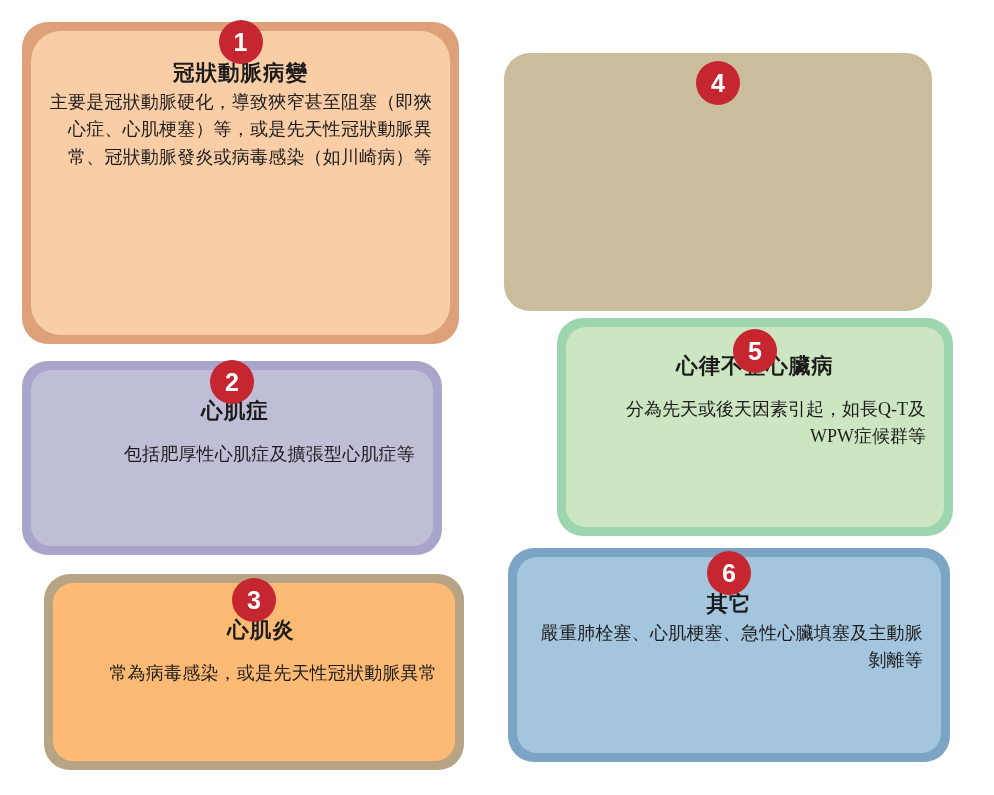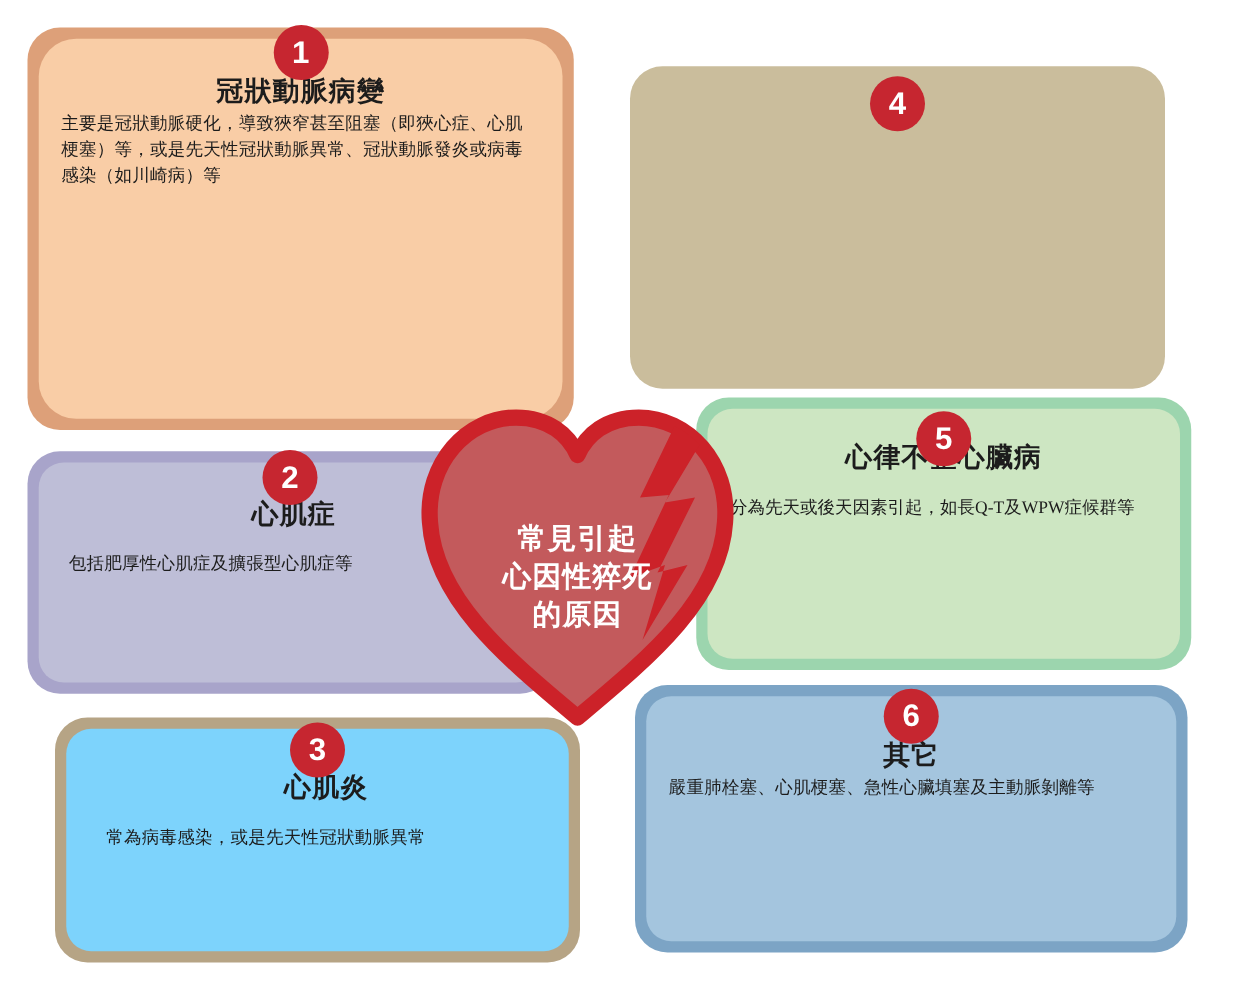--- a/index.html
+++ b/index.html
@@ -39,24 +39,24 @@
     font-weight:bold;
     font-size:21.5px;
     color:#1c1c1c;
     letter-spacing:1px;
     line-height:1.25;
     margin:0 0 2px 0;
     text-align:center;
     white-space:nowrap;
   }
   .card-body{
-    font-size:14px;
+    font-size:18px;
     color:#1c1c1c;
     line-height:1.52;
-    text-align:left;
+    text-align:right;
     letter-spacing:0.2px;
     width:100%;
     margin:0;
   }
   .card-body.tight{letter-spacing:0px;}
 
   
   .badge{
     position:absolute;
     width:44px;height:44px;
@@ -140,21 +140,21 @@
   <div class="card" id="card-2" style="background: rgb(168, 164, 202);">
     <div class="badge" style="background: rgb(198, 38, 48); color: rgb(255, 255, 255);">2</div>
     <div class="card-inner" style="background: rgb(190, 190, 215);">
       <div class="card-title">心肌症</div>
       <div class="card-body">包括肥厚性心肌症及擴張型心肌症等</div>
     </div>
   </div>
 
   <div class="card" id="card-3" style="background: rgb(182, 164, 133);">
     <div class="badge" style="background: rgb(198, 38, 48); color: rgb(255, 255, 255);">3</div>
-    <div class="card-inner" style="background: #7dd3fc; padding-left: 32px;">
+    <div class="card-inner" style="background: #fdba74; padding-left: 32px;">
       <div class="card-title">心肌炎</div>
       <div class="card-body">常為病毒感染，或是先天性冠狀動脈異常</div>
     </div>
   </div>
 
   <div class="card" id="card-4" style="background: rgb(202, 189, 156);">
     <div class="badge" style="background: rgb(198, 38, 48); color: rgb(255, 255, 255);">4</div>
   </div>
 
   <div class="card" id="card-5" style="background: rgb(156, 213, 174);">
@@ -166,35 +166,14 @@
   </div>
 
   <div class="card" id="card-6" style="background: rgb(124, 164, 197);">
     <div class="badge" style="background: rgb(198, 38, 48); color: rgb(255, 255, 255);">6</div>
     <div class="card-inner" style="background: rgb(164, 197, 222);">
       <div class="card-title">其它</div>
       <div class="card-body">嚴重肺栓塞、心肌梗塞、急性心臟填塞及主動脈剝離等</div>
     </div>
   </div>
 
-  <div id="heart-wrap">
-    <svg viewBox="0 0 252 272" xmlns="http://www.w3.org/2000/svg" aria-hidden="true">
-      <defs>
-        <clipPath id="heartClip">
-          <path d="M126 262 C 70 215, 12 168, 8 106 C 4 58, 38 22, 77 22 C 103 22, 119 36, 126 52 C 133 36, 149 22, 175 22 C 214 22, 248 58, 244 106 C 240 168, 182 215, 126 262 Z"></path>
-        </clipPath>
-      </defs>
-
-      <path id="heart-body" d="M126 262 C 70 215, 12 168, 8 106 C 4 58, 38 22, 77 22 C 103 22, 119 36, 126 52 C 133 36, 149 22, 175 22 C 214 22, 248 58, 244 106 C 240 168, 182 215, 126 262 Z" fill="#c35a5c" stroke="#cc2229" stroke-width="13" stroke-linejoin="round"></path>
-
-      <g clip-path="url(#heartClip)">
-        <path d="M206 24 L176 86 L199 84 L168 150 L196 140 L178 200 L214 140 L190 146 L220 86 L196 90 L232 30 Z" fill="#cc2229"></path>
-        <path d="M236 18 L252 30 L252 0 Z" fill="#cc2229"></path>
-      </g>
-    </svg>
-    <div id="heart-text">
-      <div style="color: rgb(255, 255, 255);">常見引起</div>
-      <div style="color: rgb(255, 255, 255);">心因性猝死</div>
-      <div style="color: rgb(255, 255, 255);">的原因</div>
-    </div>
-  </div>
 
 </div>
 
 </body></html>

